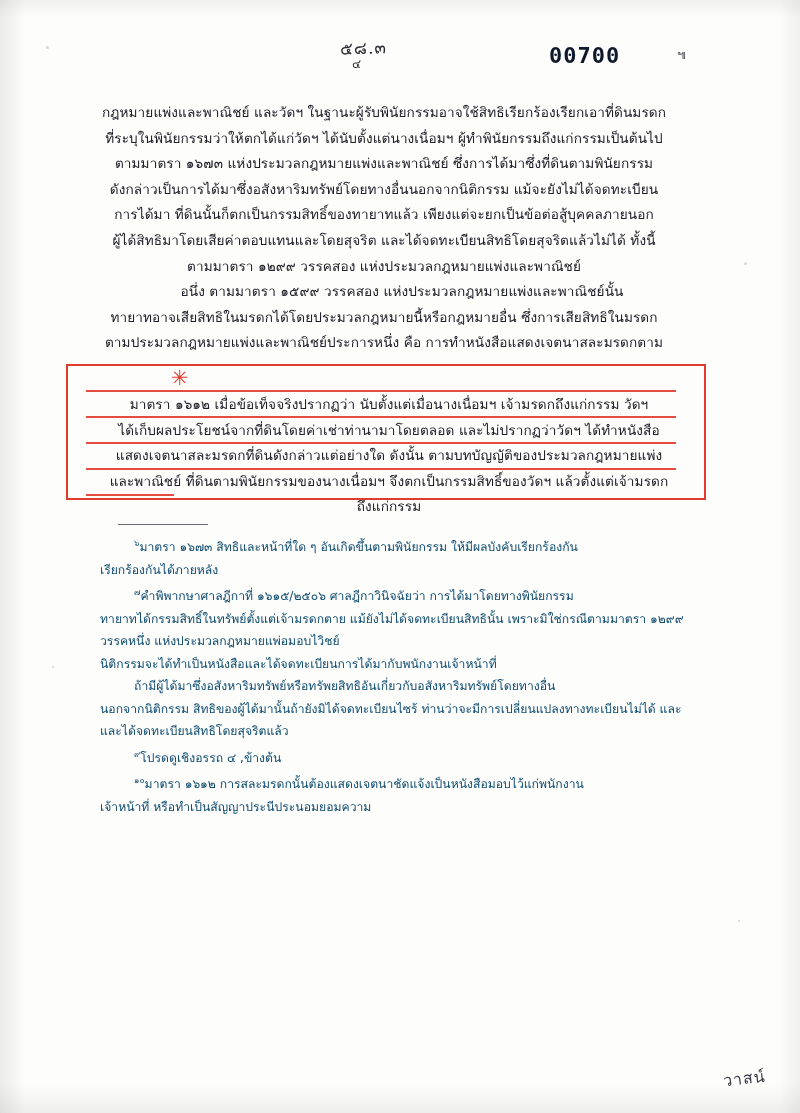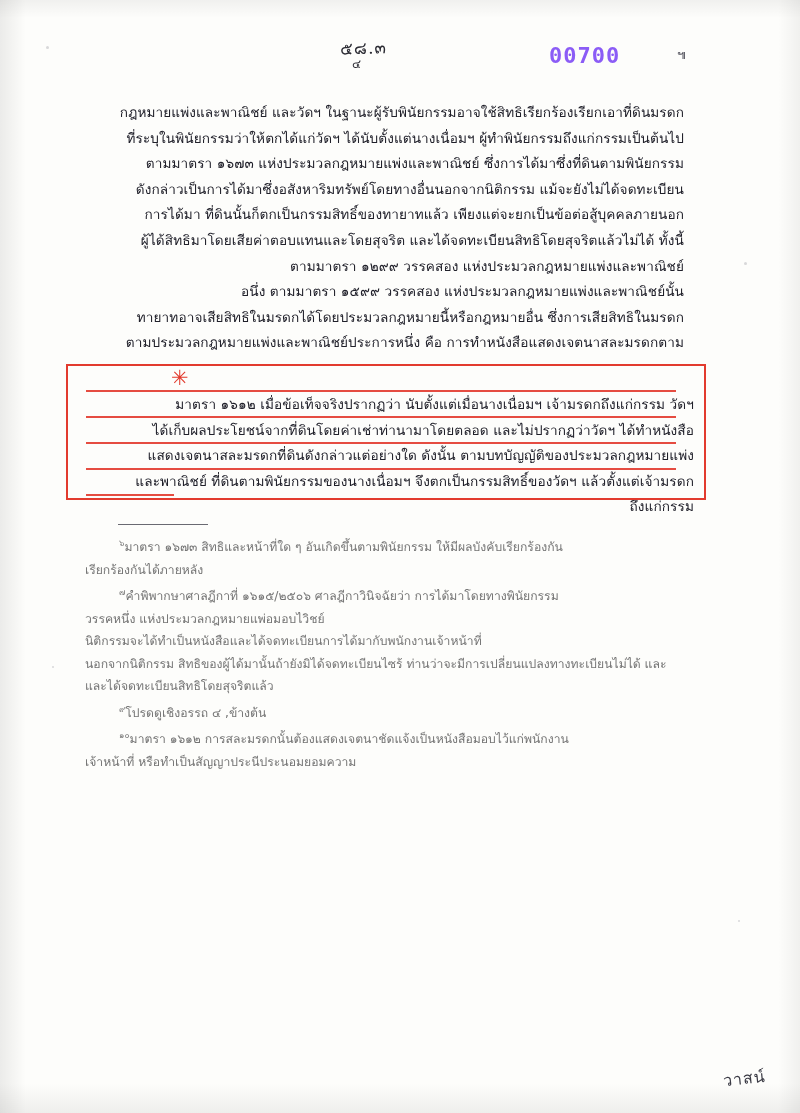--- a/index.html
+++ b/index.html
@@ -68,21 +68,21 @@
     color: #2b2b33;
   }
   .doc-stamp-number {
     position: absolute;
     left: 549px;
     top: 43px;
     font-family: "DejaVu Sans Mono", "Liberation Mono", monospace;
     font-size: 22px;
     font-weight: bold;
     letter-spacing: 1px;
-    color: #8b5cf6;
+    color: #0f172a;
   }
   .stamp-tick {
     position: absolute;
     left: 677px;
     top: 44px;
     font-size: 13px;
     color: #5a5a64;
   }
 
   
@@ -90,21 +90,21 @@
     position: absolute;
     left: 84px;
     top: 100px;
     width: 600px;
   }
   .para {
     font-size: 13.6px;
     line-height: 25.6px;
     color: #20202a;
     margin: 0;
-    text-align: right;
+    text-align: center;
     letter-spacing: 0.1px;
   }
   .para .indent {
     display: inline-block;
     width: 36px;
   }
   .line {
     display: block;
     white-space: nowrap;
   }
@@ -161,22 +161,22 @@
   
   .footnotes {
     position: absolute;
     left: 84px;
     top: 532px;
     width: 620px;
   }
   .fn {
     font-size: 12.2px;
     line-height: 22.5px;
-    color: #737373;
-    margin: 0 0 0 1px;
+    color: #0c4a6e;
+    margin: 0 0 0 16px;
   }
   .fn .indent {
     display: inline-block;
     width: 34px;
   }
   .fn sup {
     font-size: 8.5px;
     vertical-align: super;
   }
   .fn .line {
@@ -262,28 +262,30 @@
 
   <div class="footnotes">
 
     <p class="fn">
       <span class="line"><span class="indent"></span><sup>๖</sup><span>มาตรา ๑๖๗๓ สิทธิและหน้าที่ใด ๆ อันเกิดขึ้นตามพินัยกรรม ให้มีผลบังคับเรียกร้องกัน</span></span>
       <span class="line">เรียกร้องกันได้ภายหลัง</span>
     </p>
 
     <p class="fn">
       <span class="line"><span class="indent"></span><sup>๗</sup><span>คำพิพากษาศาลฎีกาที่ ๑๖๑๕/๒๕๐๖ ศาลฎีกาวินิจฉัยว่า การได้มาโดยทางพินัยกรรม</span></span>
+      <span class="line">ทายาทได้กรรมสิทธิ์ในทรัพย์ตั้งแต่เจ้ามรดกตาย แม้ยังไม่ได้จดทะเบียนสิทธินั้น เพราะมิใช่กรณีตามมาตรา ๑๒๙๙</span>
       <span class="line">วรรคหนึ่ง แห่งประมวลกฎหมายแพ่อมอบไวิชย์</span>
     </p>
 
     <p class="fn">
       <span class="line">นิติกรรมจะได้ทำเป็นหนังสือและได้จดทะเบียนการได้มากับพนักงานเจ้าหน้าที่</span>
     </p>
 
     <p class="fn">
+      <span class="line"><span class="indent"></span><span>ถ้ามีผู้ได้มาซึ่งอสังหาริมทรัพย์หรือทรัพยสิทธิอันเกี่ยวกับอสังหาริมทรัพย์โดยทางอื่น</span></span>
       <span class="line">นอกจากนิติกรรม สิทธิของผู้ได้มานั้นถ้ายังมิได้จดทะเบียนไซร้ ท่านว่าจะมีการเปลี่ยนแปลงทางทะเบียนไม่ได้ และ</span>
       <span class="line">และได้จดทะเบียนสิทธิโดยสุจริตแล้ว</span>
     </p>
 
     <p class="fn">
       <span class="line"><span class="indent"></span><sup>๙</sup><span>โปรดดูเชิงอรรถ ๔ ,ข้างต้น</span></span>
     </p>
 
     <p class="fn">
       <span class="line"><span class="indent"></span><sup>๑๐</sup><span>มาตรา ๑๖๑๒ การสละมรดกนั้นต้องแสดงเจตนาชัดแจ้งเป็นหนังสือมอบไว้แก่พนักงาน</span></span>

